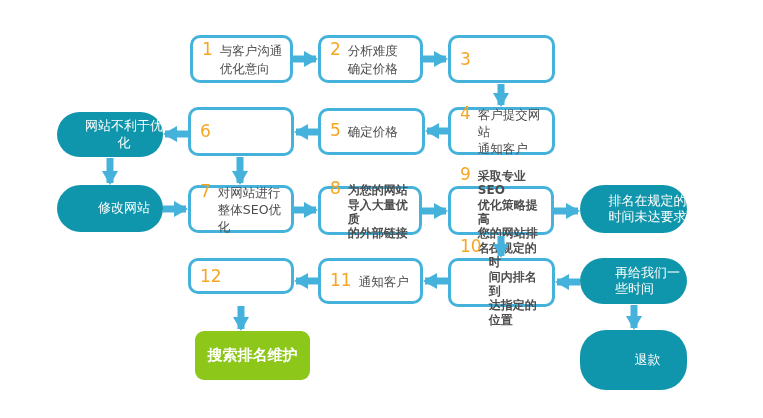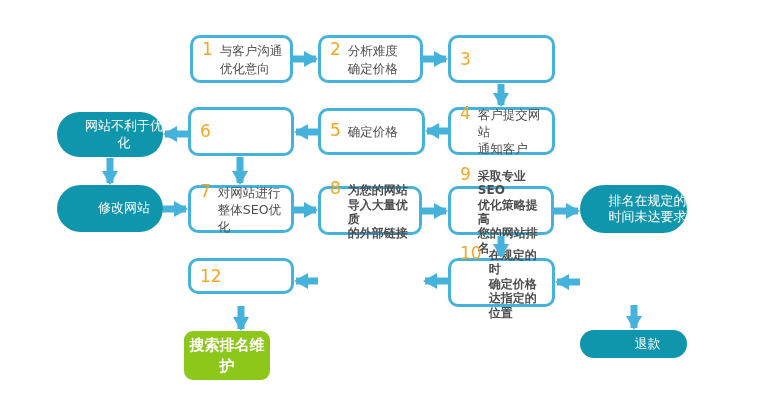--- a/index.html
+++ b/index.html
@@ -94,33 +94,43 @@
   <div class="node ellipse" style="left:580px;top:185px;width:107px;height:48px">
     <span class="txt">排名在规定的
 时间未达要求</span>
   </div>
 
   <div class="node box" style="left:188px;top:258px;width:106px;height:36px">
     <div class="inner">
         <span class="num">12</span>
       </div>
   </div>
+  <div class="node box" style="left:318px;top:258px;width:105px;height:46px">
+    <div class="inner">
+        <span class="num">11</span>
+        <span class="txt">通知客户</span>
+      </div>
+  </div>
   <div class="node box small" style="left:448px;top:258px;width:107px;height:49px">
     <div class="inner">
         <span class="num">10</span>
         <span class="txt">在规定的时
-确定价格
+间内排名到
 达指定的位置</span>
       </div>
   </div>
+  <div class="node ellipse left-text" style="left:580px;top:258px;width:107px;height:46px">
+    <span class="txt">再给我们一
+些时间</span>
+  </div>
 
-  <div class="node green" style="left:184px;top:331px;width:86px;height:49px">
+  <div class="node green" style="left:195px;top:331px;width:115px;height:49px">
     <span class="txt">搜索排名维护</span>
   </div>
-  <div class="node ellipse" style="left:580px;top:330px;width:107px;height:28px">
+  <div class="node ellipse" style="left:580px;top:330px;width:107px;height:60px">
     <span class="txt">退款</span>
   </div>
 
   <svg class="arrows" width="763" height="418" viewBox="0 0 763 418">
     <defs>
       <marker id="ah" markerUnits="userSpaceOnUse" markerWidth="14" markerHeight="16" refX="12" refY="8" orient="auto">
         <path d="M0,0 L14,8 L0,16 Z" fill="#45b2dc"></path>
       </marker>
     </defs>
     <g stroke="#45b2dc" stroke-width="7">

